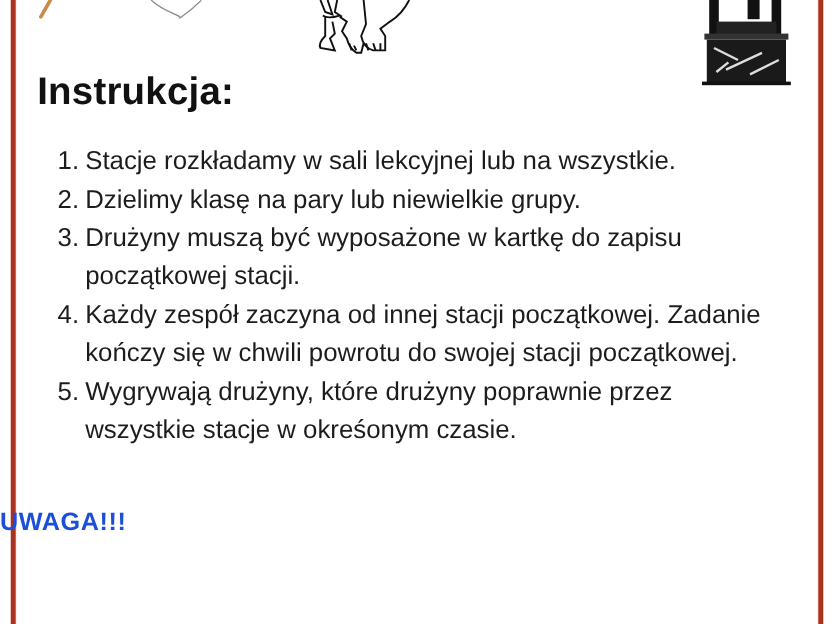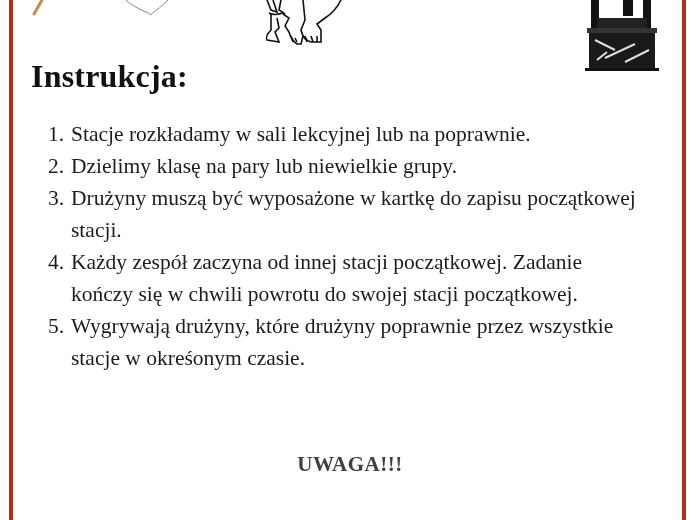--- a/index.html
+++ b/index.html
@@ -8,21 +8,21 @@
       width: 700px;
       height: 520px;
       background: #ffffff;
       overflow: hidden;
     }
     .page {
       position: relative;
       width: 700px;
       height: 424px;
       background: #ffffff;
-      font-family: Liberation Serif, serif;
+      font-family: Liberation Sans, sans-serif;
       color: #1a1a1a;
     }
     .border-left, .border-right {
       position: absolute;
       top: 0;
       width: 4px;
       height: 520px;
       background: #a8321e;
       box-shadow: 0 0 1px #e9a89a;
     }
@@ -71,26 +71,26 @@
       flex: 0 0 23px;
     }
     .text {
       flex: 1;
     }
 
     .warning {
       position: absolute;
       left: 0;
       width: 700px;
-      top: 452px;
-      text-align: center;
+      top: 424px;
+      text-align: left;
       font-size: 21px;
       font-weight: bold;
       letter-spacing: 0.5px;
-      color: #404040;
+      color: #1d4ed8;
     }
   </style>
 </head>
 <body>
 
 <div class="page">
   <div class="border-left"></div>
   <div class="border-right"></div>
 
   <svg class="illus illus-flag" viewBox="0 0 140 22">
@@ -118,21 +118,21 @@
     <rect x="4" y="33" width="66" height="36" fill="#1a1a1a"></rect>
     <path d="M10 40 L30 50 M20 58 L50 44 M40 62 L64 50 M12 60 L22 52" stroke="#ddd" stroke-width="2"></path>
     <rect x="0" y="68" width="74" height="3" fill="#111"></rect>
   </svg>
 
   <h1 class="heading">Instrukcja:</h1>
 
   <ol class="list">
     <li>
       <span class="num">1.</span>
-      <span class="text">Stacje rozkładamy w sali lekcyjnej lub na poprawnie.</span>
+      <span class="text">Stacje rozkładamy w sali lekcyjnej lub na wszystkie.</span>
     </li>
     <li>
       <span class="num">2.</span>
       <span class="text">Dzielimy klasę na pary lub niewielkie grupy.</span>
     </li>
     <li>
       <span class="num">3.</span>
       <span class="text">Drużyny muszą być wyposażone w kartkę do zapisu początkowej stacji.</span>
     </li>
     <li>

